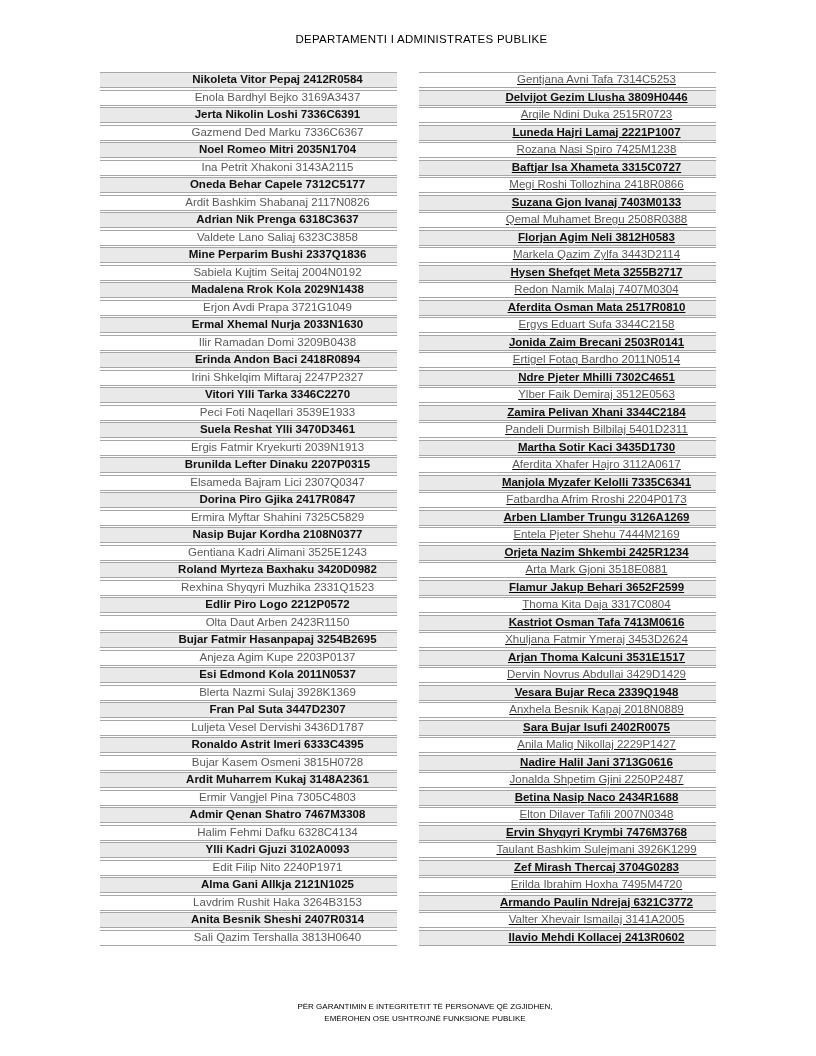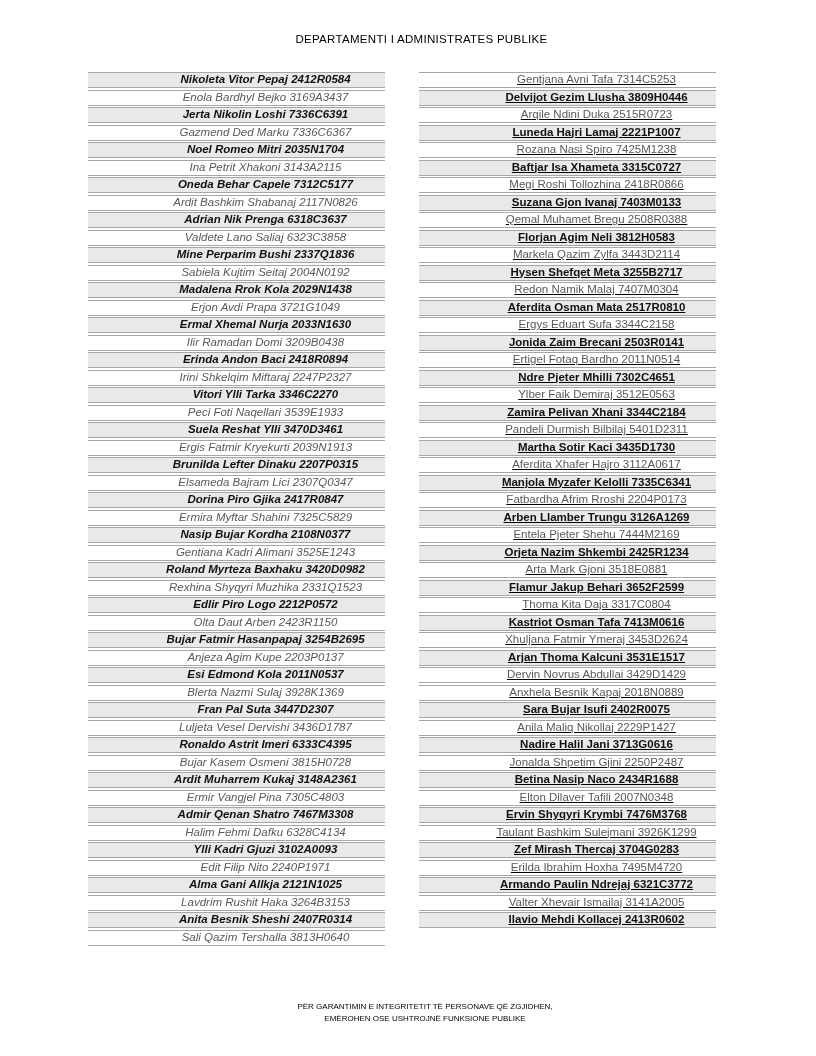--- a/index.html
+++ b/index.html
@@ -29,21 +29,21 @@
     text-align: center;
     font-size: 11.5px;
     letter-spacing: 0.3px;
     color: #000000;
   }
   .col {
     position: absolute;
     top: 72px;
     width: 297px;
   }
-  .col-left  { left: 88px; font-style: italic; }
+  .col-left  { left: 100px; }
   .col-right { left: 419px; text-decoration: underline; }
   .row {
     height: 16px;
     box-sizing: border-box;
     border-top: 1px solid #a6a6a6;
     border-bottom: 1px solid #a6a6a6;
     margin-bottom: 1.5px;
     background: #ffffff;
     font-size: 11.5px;
     line-height: 13.5px;
@@ -161,20 +161,21 @@
       <div class="row shaded">Arben Llamber Trungu 3126A1269</div>
       <div class="row">Entela Pjeter Shehu 7444M2169</div>
       <div class="row shaded">Orjeta Nazim Shkembi 2425R1234</div>
       <div class="row">Arta Mark Gjoni 3518E0881</div>
       <div class="row shaded">Flamur Jakup Behari 3652F2599</div>
       <div class="row">Thoma Kita Daja 3317C0804</div>
       <div class="row shaded">Kastriot Osman Tafa 7413M0616</div>
       <div class="row">Xhuljana Fatmir Ymeraj 3453D2624</div>
       <div class="row shaded">Arjan Thoma Kalcuni 3531E1517</div>
       <div class="row">Dervin Novrus Abdullai 3429D1429</div>
+      <div class="row shaded">Vesara Bujar Reca 2339Q1948</div>
       <div class="row">Anxhela Besnik Kapaj 2018N0889</div>
       <div class="row shaded">Sara Bujar Isufi 2402R0075</div>
       <div class="row">Anila Maliq Nikollaj 2229P1427</div>
       <div class="row shaded">Nadire Halil Jani 3713G0616</div>
       <div class="row">Jonalda Shpetim Gjini 2250P2487</div>
       <div class="row shaded">Betina Nasip Naco 2434R1688</div>
       <div class="row">Elton Dilaver Tafili 2007N0348</div>
       <div class="row shaded">Ervin Shyqyri Krymbi 7476M3768</div>
       <div class="row">Taulant Bashkim Sulejmani 3926K1299</div>
       <div class="row shaded">Zef Mirash Thercaj 3704G0283</div>

